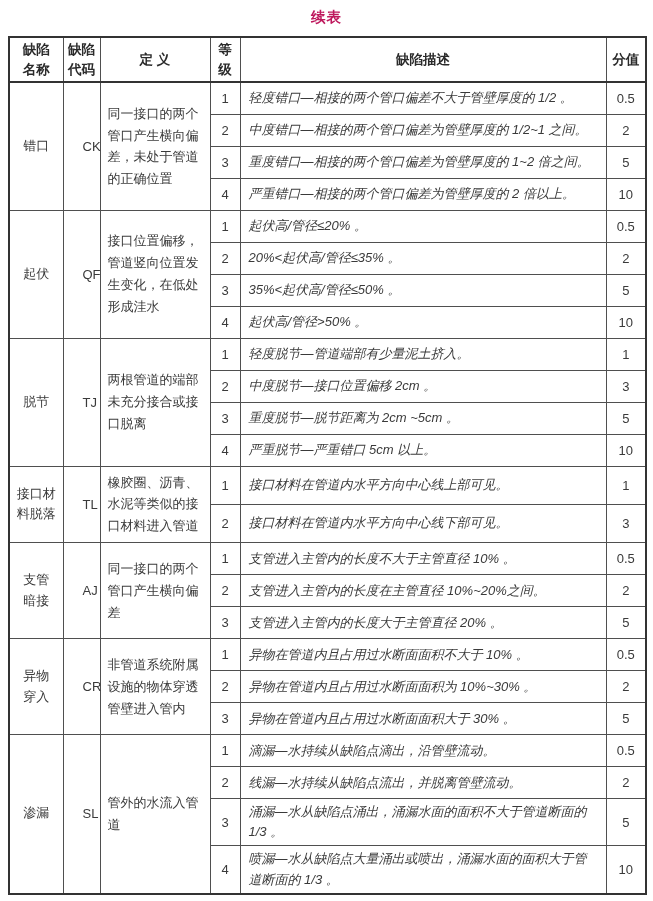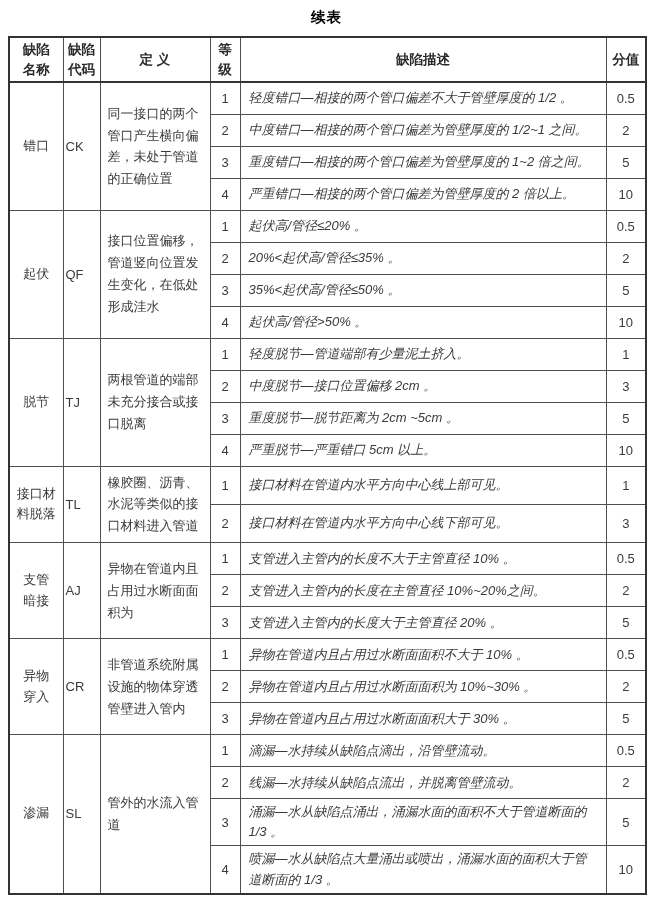--- a/index.html
+++ b/index.html
@@ -8,21 +8,21 @@
     width: 653px; height: 901px;
     font-family: "Liberation Sans", "DejaVu Sans", sans-serif;
     color: #3a3a3a;
     overflow: hidden;
   }
   .page { padding: 5px 8px 0 8px; }
   .title {
     text-align: center;
     font-weight: 700;
     font-size: 14.5px;
-    color: #000000;
+    color: #be185d;
     padding: 3px 0 9px 0;
     letter-spacing: 1px;
   }
   table.defects {
     width: 637px;
     border-collapse: collapse;
     table-layout: fixed;
     border: 2px solid #333333;
   }
   table.defects th {
@@ -39,21 +39,21 @@
     padding: 2px;
   }
   table.defects td {
     border: 1px solid #4f4f4f;
     font-size: 13px;
     vertical-align: middle;
     height: 32px;
     color: #3a3a3a;
   }
   td.name  { text-align: center; white-space: pre-line; line-height: 1.6; padding: 2px; }
-  td.code  { text-align: left; padding: 2px; }
+  td.code  { text-align: left; padding: 19px; }
   td.def   { text-align: left; padding: 5px 7px; line-height: 1.68; font-family: Liberation Serif, serif; }
   td.grade { text-align: center; padding: 2px; }
   td.desc  { text-align: left; padding: 3px 8px; line-height: 1.55; font-style: italic; }
   td.score { text-align: center; padding: 6px; }
   .note {
     font-size: 13.5px;
     color: #333333;
     padding: 9px 0 0 20px;
   }
 </style>
@@ -172,21 +172,21 @@
       <tr>
         <td class="grade">2</td>
         <td class="desc">接口材料在管道内水平方向中心线下部可见。</td>
         <td class="score">3</td>
       </tr>
 
       <tr>
         <td class="name" rowspan="3">支管
 暗接</td>
         <td class="code" rowspan="3">AJ</td>
-        <td class="def" rowspan="3">异物在管道内且占用过水断面面积为</td>
+        <td class="def" rowspan="3">同一接口的两个管口产生横向偏差</td>
         <td class="grade">1</td>
         <td class="desc">支管进入主管内的长度不大于主管直径 10% 。</td>
         <td class="score">0.5</td>
       </tr>
       <tr>
         <td class="grade">2</td>
         <td class="desc">支管进入主管内的长度在主管直径 10%~20%之间。</td>
         <td class="score">2</td>
       </tr>
       <tr>

